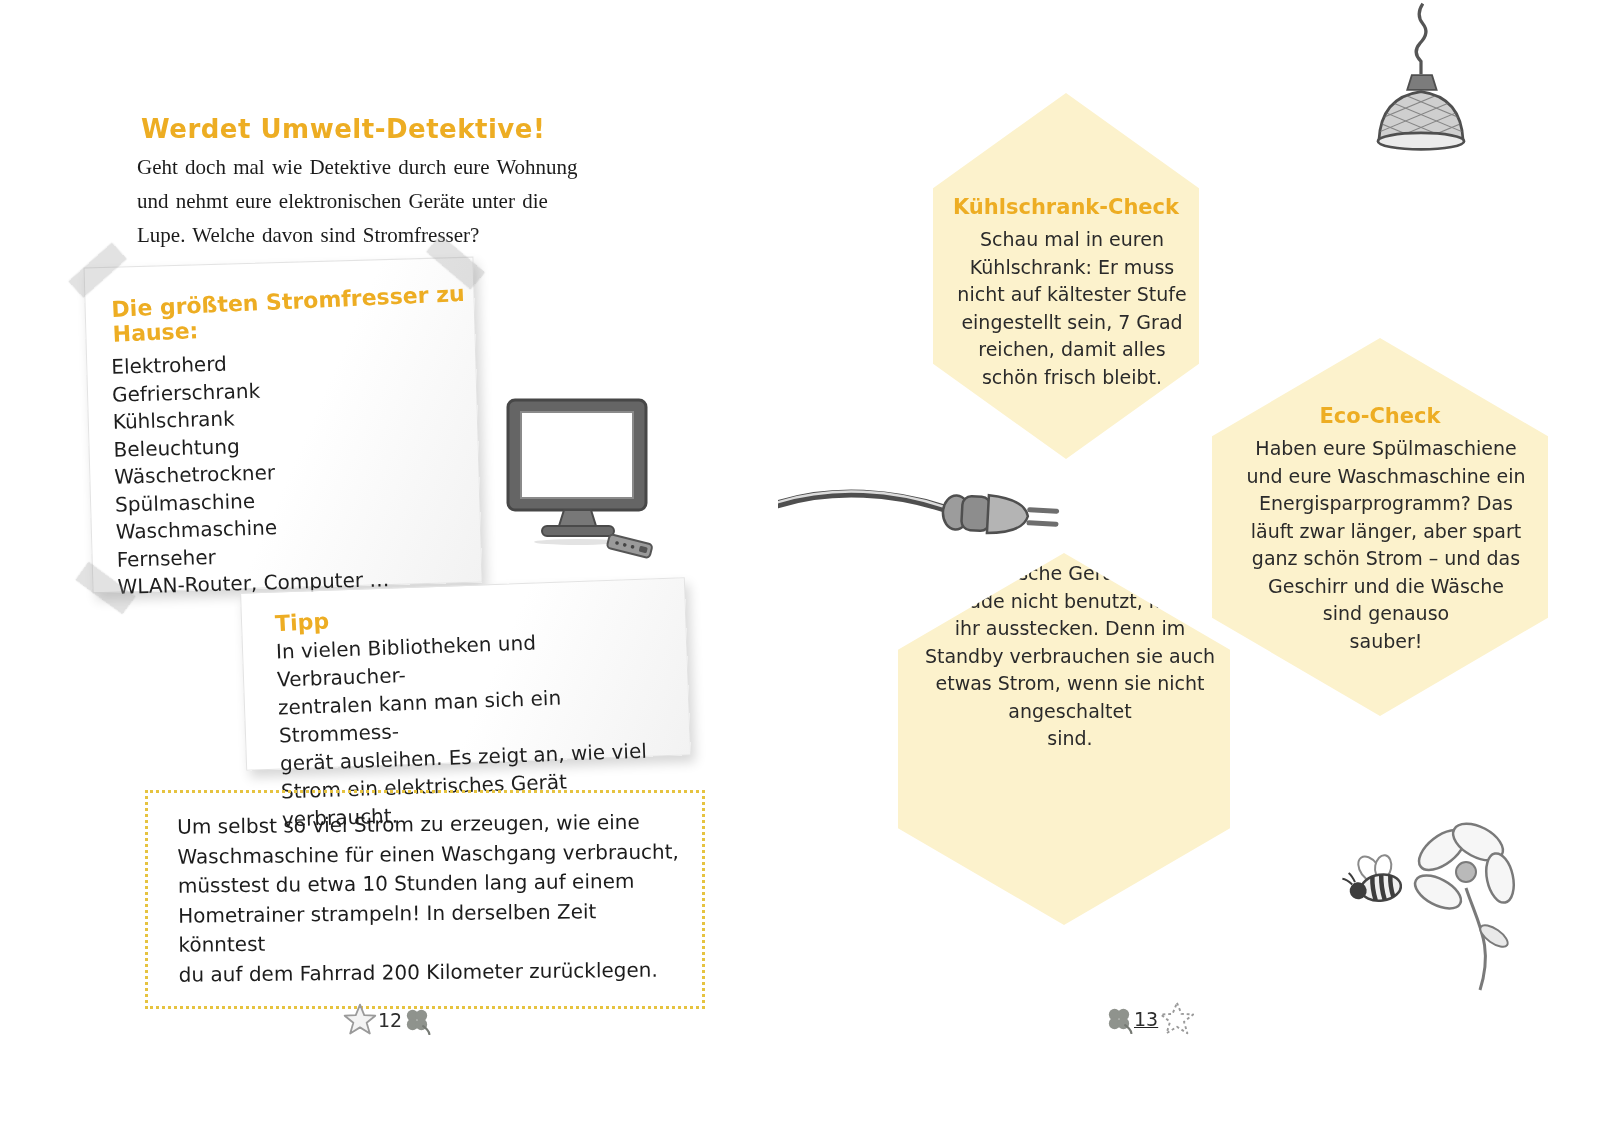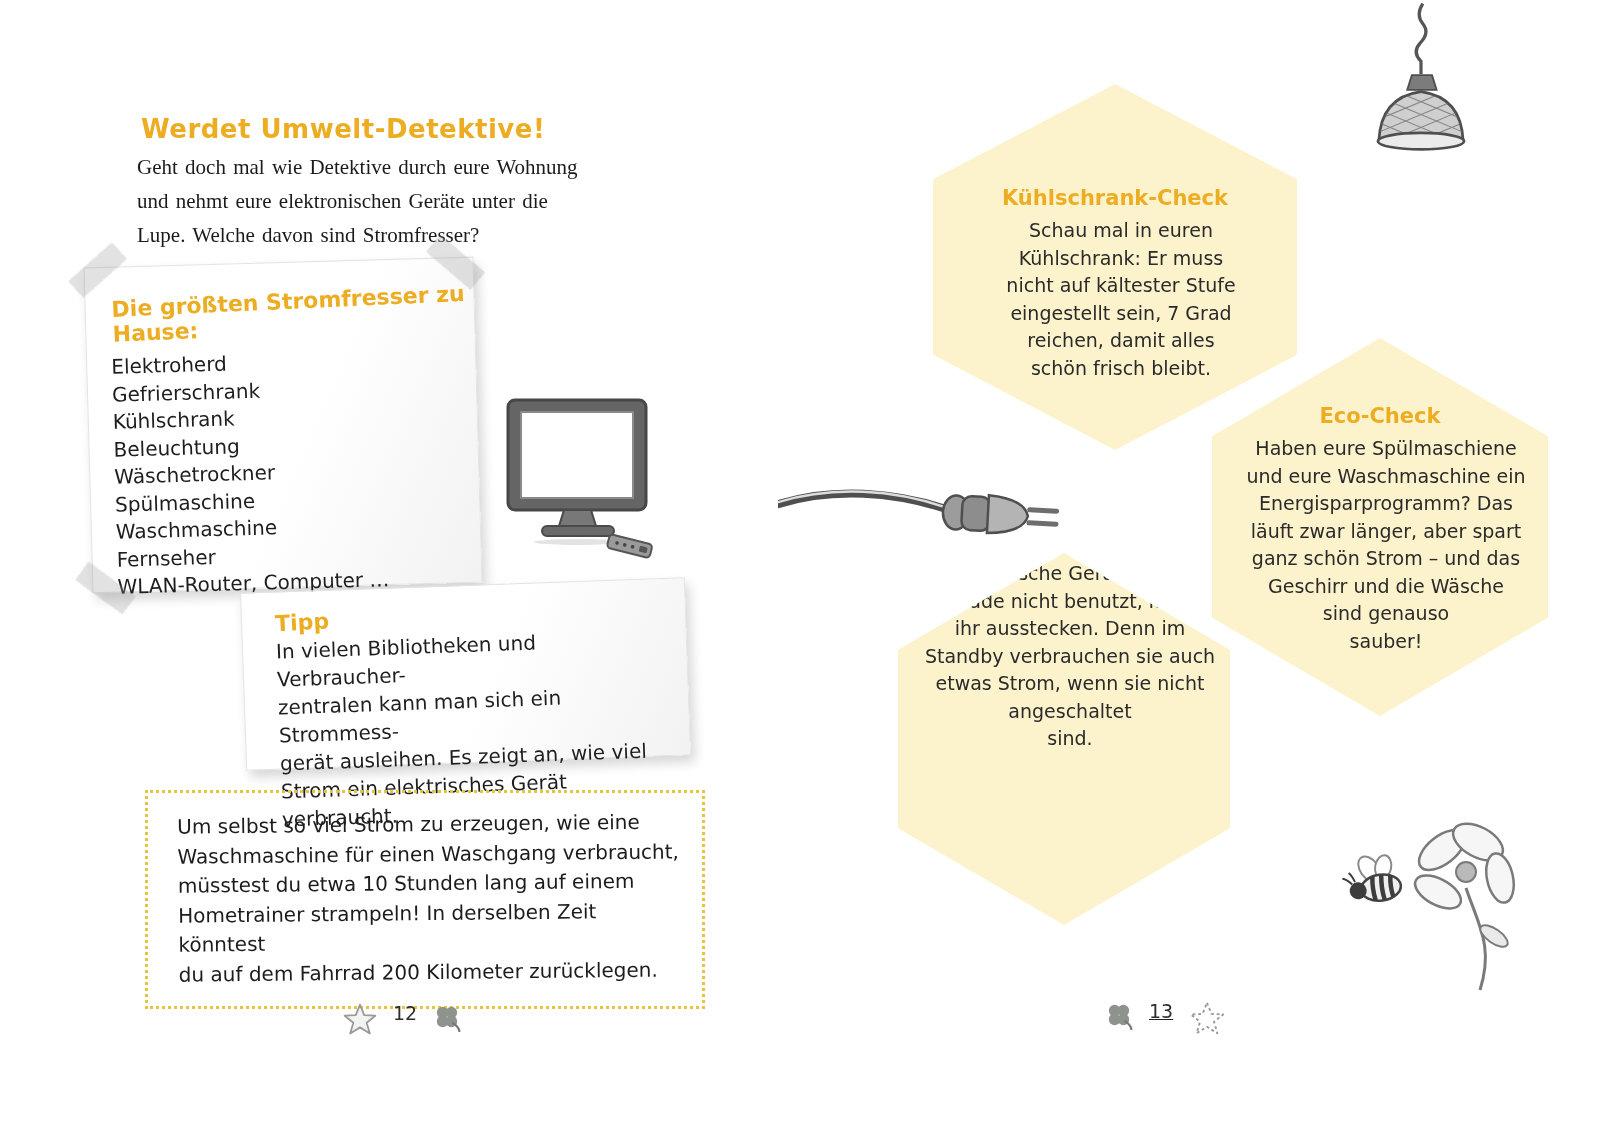--- a/index.html
+++ b/index.html
@@ -74,21 +74,21 @@
     border:3px dotted #E6C340;
     padding:17px 18px 19px 30px;box-sizing:content-box;
   }
   .fact-box p{
     margin:0;font:20px "DejaVu Sans", sans-serif;
     line-height:29.5px;color:#1c1c1c;
     transform:rotate(-.6deg);
   }
 
   .page-footer{
-    position:absolute;display:flex;align-items:flex-start;gap:15px;
+    position:absolute;display:flex;align-items:center;
   }
   .footer-left{left:342px;top:1002px;}
   .footer-right{left:1104px;top:1000px;text-decoration:underline;}
   .page-number{font:19px "DejaVu Sans", sans-serif;color:#2d2d2d;}
 
   
   .hex{
     position:absolute;
     background:#FCF2CC;
     clip-path:polygon(50% 0%,100% 26%,100% 74%,50% 100%,0% 74%,0% 26%);
@@ -96,21 +96,21 @@
   }
   .hex-title{
     margin:0;font:700 21px "DejaVu Sans", sans-serif;
     color:#EDAD23;
   }
   .hex-body{
     margin:7px 0 0 12px;
     font:19px "DejaVu Sans", sans-serif;
     line-height:27.5px;color:#2a2a2a;
   }
-  .hex-1{left:933px;top:84px;width:364px;height:366px;}
+  .hex-1{left:933px;top:93px;width:266px;height:366px;}
   .hex-1 .hex-title{margin-top:102px;}
   .hex-2{left:1212px;top:338px;width:336px;height:378px;}
   .hex-2 .hex-title{margin-top:66px;}
   .hex-3{left:898px;top:553px;width:332px;height:372px;}
   .hex-3 .hex-title{margin-top:92px;}
 
   .illus{position:absolute;}
   .illus-monitor{left:490px;top:396px;width:172px;height:168px;}
   .illus-plug{left:778px;top:466px;width:302px;height:92px;}
   .illus-lamp{left:1366px;top:-2px;width:110px;height:180px;}

